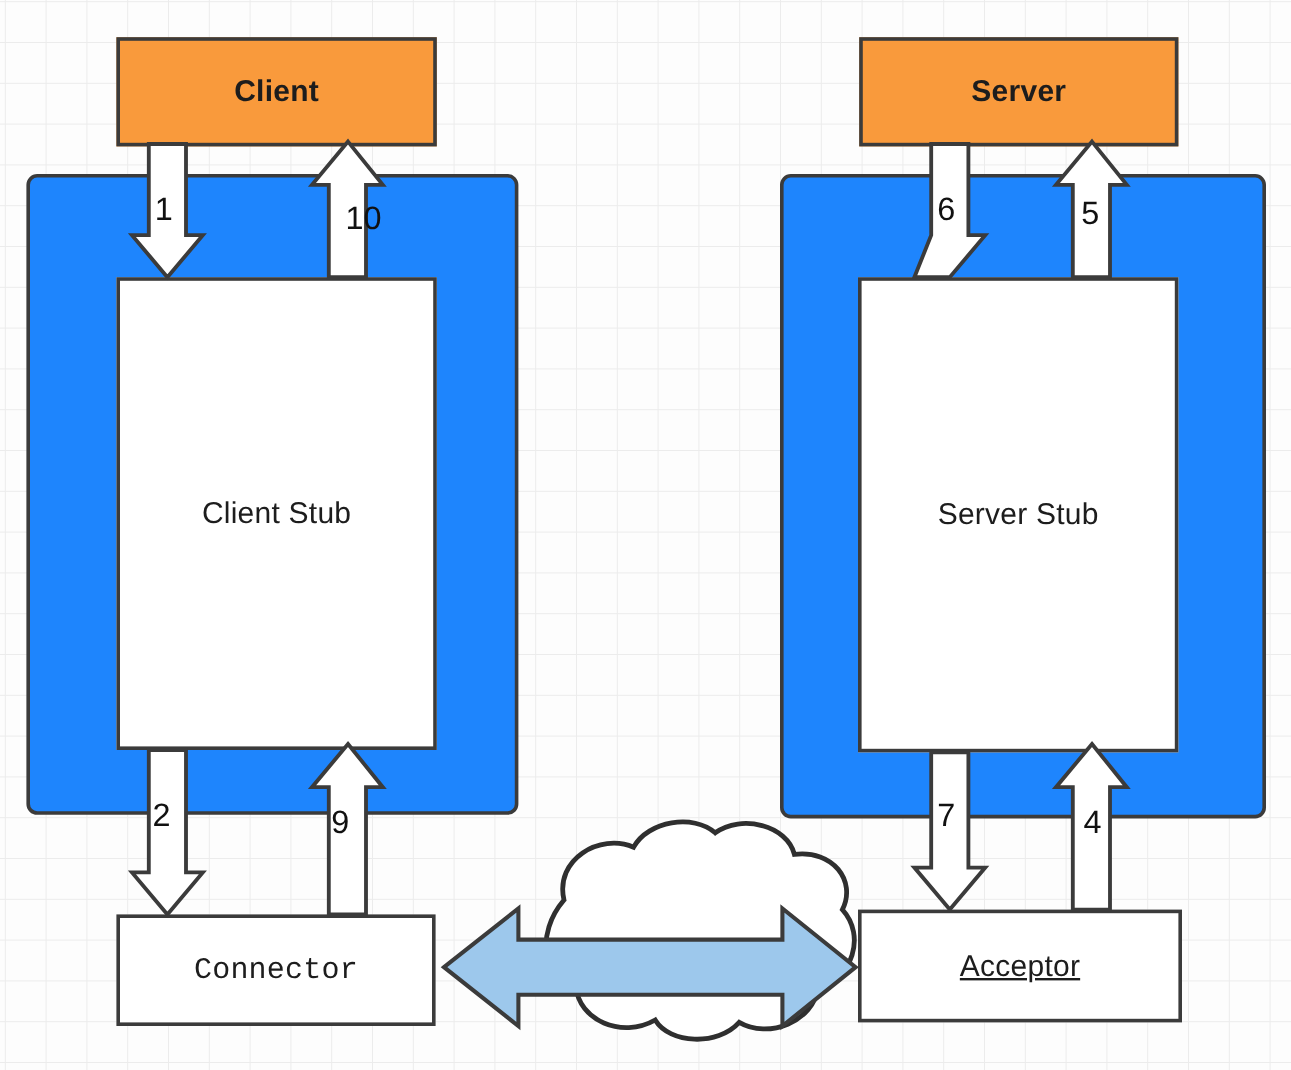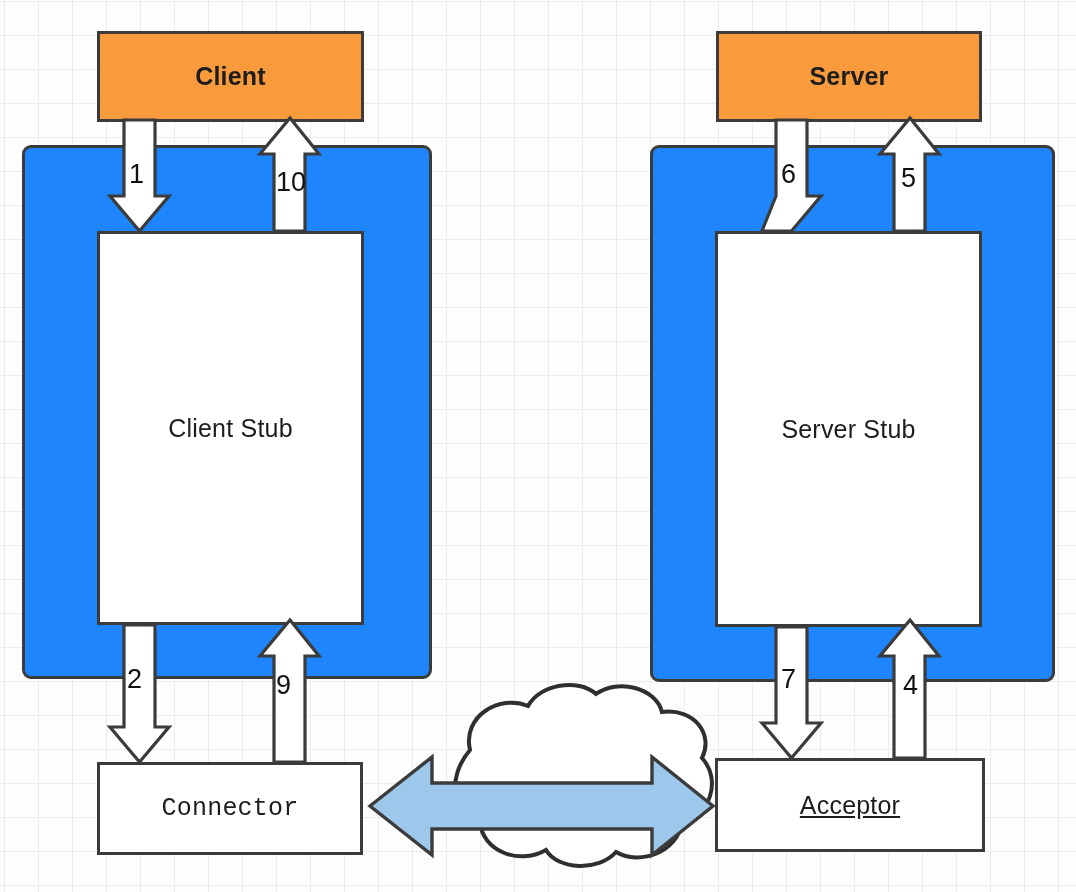--- a/index.html
+++ b/index.html
@@ -184,21 +184,21 @@
         M 776 627 L 807 627 L 807 723 L 821 723 L 791.5 758 L 762 723 L 776 723 Z"></path>
     </g>
 
     <g>
       <path class="arrow-shape" d="
         M 910 620 L 939 656 L 925 656 L 925 758 L 894 758 L 894 656 L 880 656 Z"></path>
     </g>
   </svg>
 
   <div class="step-label" style="left:129px; top:161px;">1</div>
-  <div class="step-label" style="left:276px; top:169px;">10</div>
+  <div class="step-label" style="left:288px; top:169px;">10</div>
   <div class="step-label" style="left:127px; top:666px;">2</div>
   <div class="step-label" style="left:276px; top:672px;">9</div>
   <div class="step-label" style="left:781px; top:161px;">6</div>
   <div class="step-label" style="left:901px; top:165px;">5</div>
   <div class="step-label" style="left:781px; top:666px;">7</div>
   <div class="step-label" style="left:903px; top:672px;">4</div>
 
 
 </div>
 

